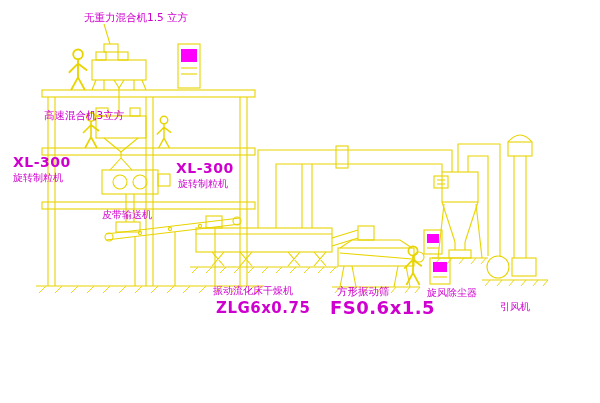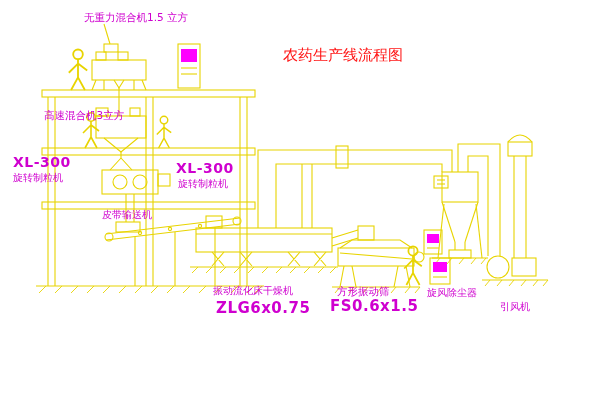--- a/index.html
+++ b/index.html
@@ -176,30 +176,29 @@
 
     <g class="ln person-g">
       <use href="#person" transform="translate(78,90) scale(1.15)"></use>
       <use href="#person" transform="translate(91,148)"></use>
       <use href="#person" transform="translate(164,148) scale(0.9)"></use>
       <use href="#person" transform="translate(413,285) scale(1.1)"></use>
     </g>
   </svg>
 
   <div class="title-row" style="left:283px; top:46px;">
-    <span class="title-main">农药生产线流程图</span>
   </div>
 
   <div class="label" style="left:84px; top:12px; font-size:10.5px;text-align:center;">无重力混合机1.5 立方</div>
   <div class="label" style="left:44px; top:110px; font-size:10.5px;">高速混合机3立方</div>
   <div class="label model" style="left:13px; top:155px; font-size:14px;">XL-300</div>
   <div class="label" style="left:13px; top:172px; font-size:10px;">旋转制粒机</div>
   <div class="label model" style="left:176px; top:161px; font-size:14px;">XL-300</div>
   <div class="label" style="left:178px; top:178px; font-size:10px;">旋转制粒机</div>
   <div class="label" style="left:102px; top:209px; font-size:10px;">皮带输送机</div>
   <div class="label" style="left:213px; top:285px; font-size:10px;">振动流化床干燥机</div>
   <div class="label model" style="left:216px; top:300px; font-size:15px;">ZLG6x0.75</div>
   <div class="label" style="left:337px; top:286px; font-size:10.5px;font-family:Liberation Serif, serif;">方形振动筛</div>
-  <div class="label model" style="left:330px; top:298px; font-size:15px;">FS0.6x1.5</div>
+  <div class="label model" style="left:330px; top:298px; font-size:18px;">FS0.6x1.5</div>
   <div class="label" style="left:427px; top:287px; font-size:10px;">旋风除尘器</div>
   <div class="label" style="left:500px; top:301px; font-size:10px;">引风机</div>
 
 </div>
 
 </body></html>

